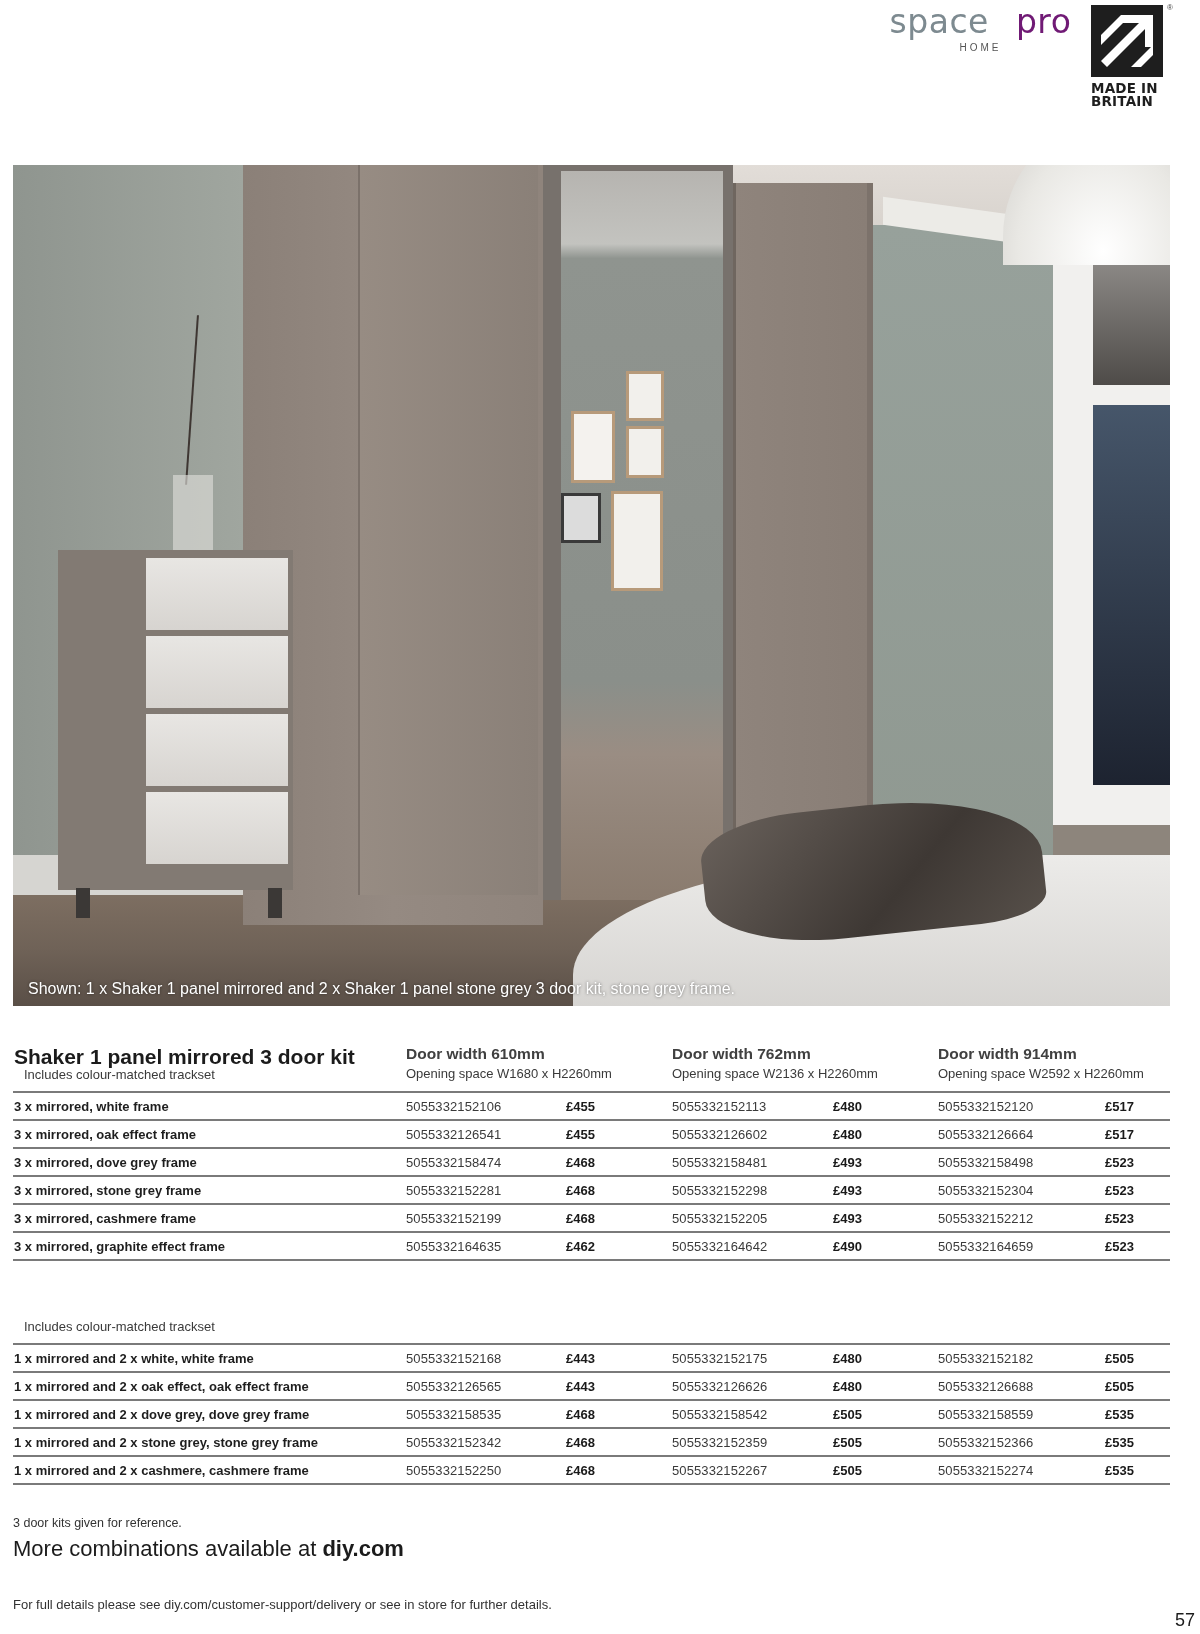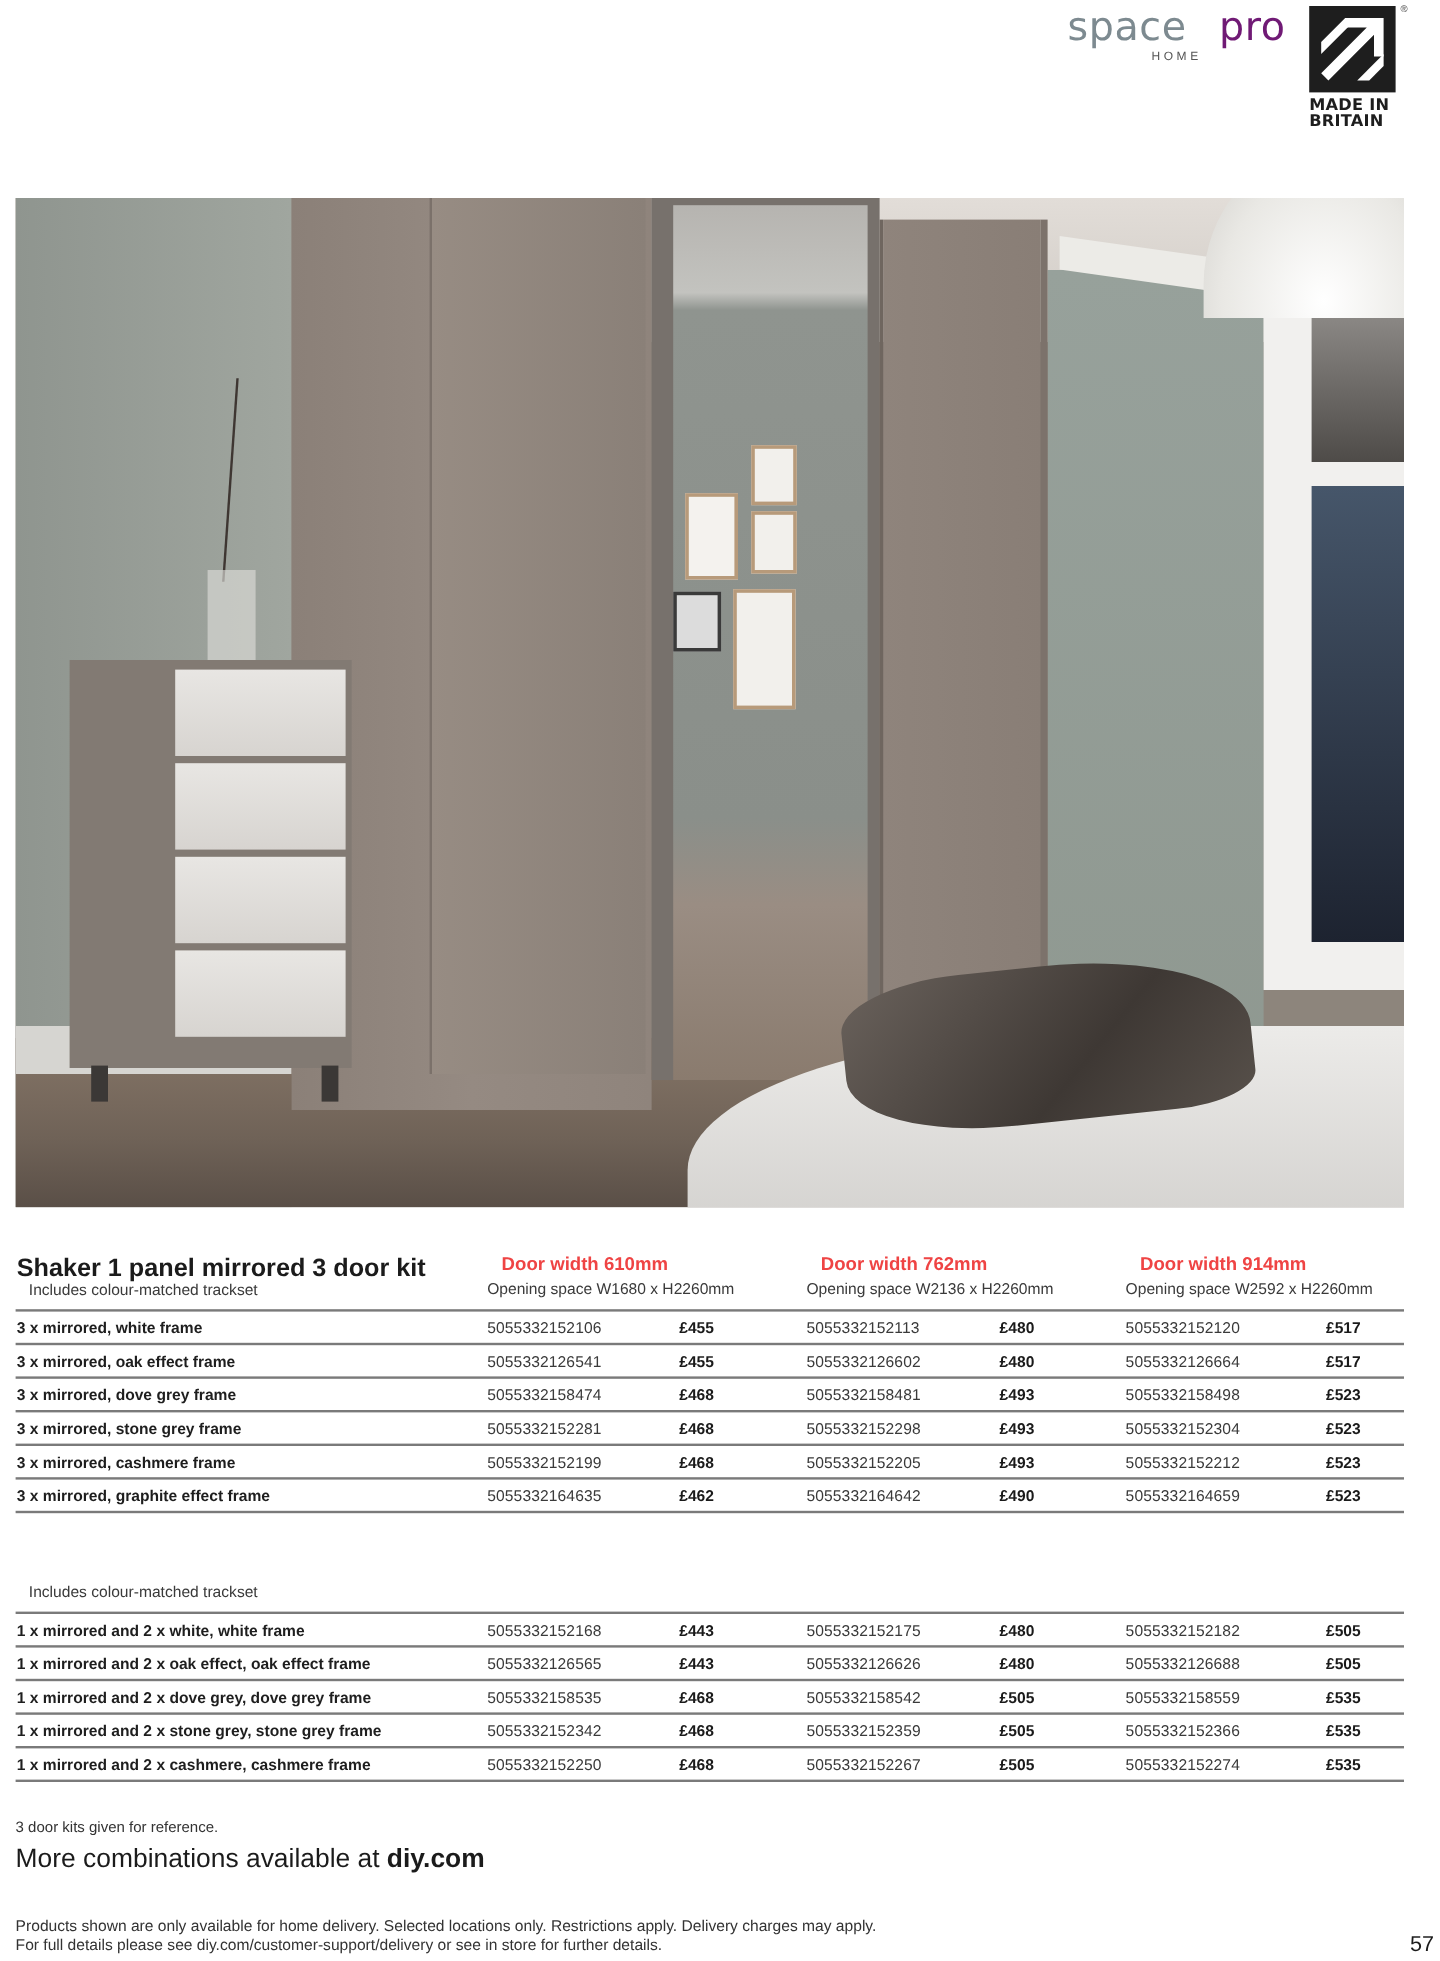--- a/index.html
+++ b/index.html
@@ -51,21 +51,21 @@
   .hero .caption { position: absolute; left: 15px; bottom: 8px; font-size: 16px; color: #ffffff; text-shadow: 0 0 3px rgba(0,0,0,0.5); }
 
   
   .table { position: absolute; left: 13px; width: 1157px; }
   .t1 { top: 1045px; }
   .t2 { top: 1297px; }
   .thead { position: relative; height: 46px; }
   .thead .title { position: absolute; left: 1px; top: 0; font-size: 21px; font-weight: bold; color: #1b1b1b; }
   .thead .sub { position: absolute; left: 11px; top: 22px; font-size: 13px; color: #3a3a3a; }
   .thead .col { position: absolute; top: 0; }
-  .thead .col .h { font-size: 15.5px; font-weight: bold; color: #ef4444; margin-left: 12px; }
+  .thead .col .h { font-size: 15.5px; font-weight: bold; color: #404040; }
   .thead .col .s { font-size: 13px; color: #3a3a3a; margin-top: 3px; white-space: nowrap; }
   .rows { border-top: 2px solid #7a7a7a; }
   .row { position: relative; height: 28px; border-bottom: 2px solid #7a7a7a; }
   .row > span { position: absolute; top: 6px; font-size: 13px; white-space: nowrap; }
   .row .desc { left: 1px; font-weight: bold; color: #1e1e1e; }
   .row .code { color: #3a3a3a; letter-spacing: 0.1px; }
   .row .price { font-weight: bold; color: #1a1a1a; }
   .c1 { left: 393px; } .p1 { left: 553px; }
   .c2 { left: 659px; } .p2 { left: 820px; }
   .c3 { left: 925px; } .p3 { left: 1092px; }
@@ -130,20 +130,21 @@
     <div class="drawer" style="top:164px"></div>
     <div class="drawer" style="top:242px"></div>
     <div class="leg1"></div>
     <div class="leg2"></div>
   </div>
   <div class="branch"></div>
   <div class="vase"></div>
   <div class="lamp"></div>
   <div class="bed"></div>
   <div class="throw"></div>
+  <div class="caption">Shown: 1 x Shaker 1 panel mirrored and 2 x Shaker 1 panel stone grey 3 door kit, stone grey frame.</div>
 </div>
 
 <div class="table t1">
   <div class="thead">
     <div class="title">Shaker 1 panel mirrored 3 door kit</div>
     <div class="sub">Includes colour-matched trackset</div>
     <div class="col h1c">
       <div class="h">Door width 610mm</div>
       <div class="s">Opening space W1680 x H2260mm</div>
     </div>
@@ -263,16 +264,15 @@
         <span class="price p2">£505</span>
         <span class="code c3">5055332152274</span>
         <span class="price p3">£535</span>
       </div>
     </div>
 </div>
 
 <div class="note">3 door kits given for reference.</div>
 <div class="more"><span>More combinations available at </span><b>diy.com</b></div>
 <div class="legal">
-  <div>Products shown are only available for home delivery. Selected locations only. Restrictions apply. Delivery charges may apply.</div>
   <div>For full details please see diy.com/customer-support/delivery or see in store for further details.</div>
 </div>
 <div class="pagenum">57</div>
 
 </body></html>

